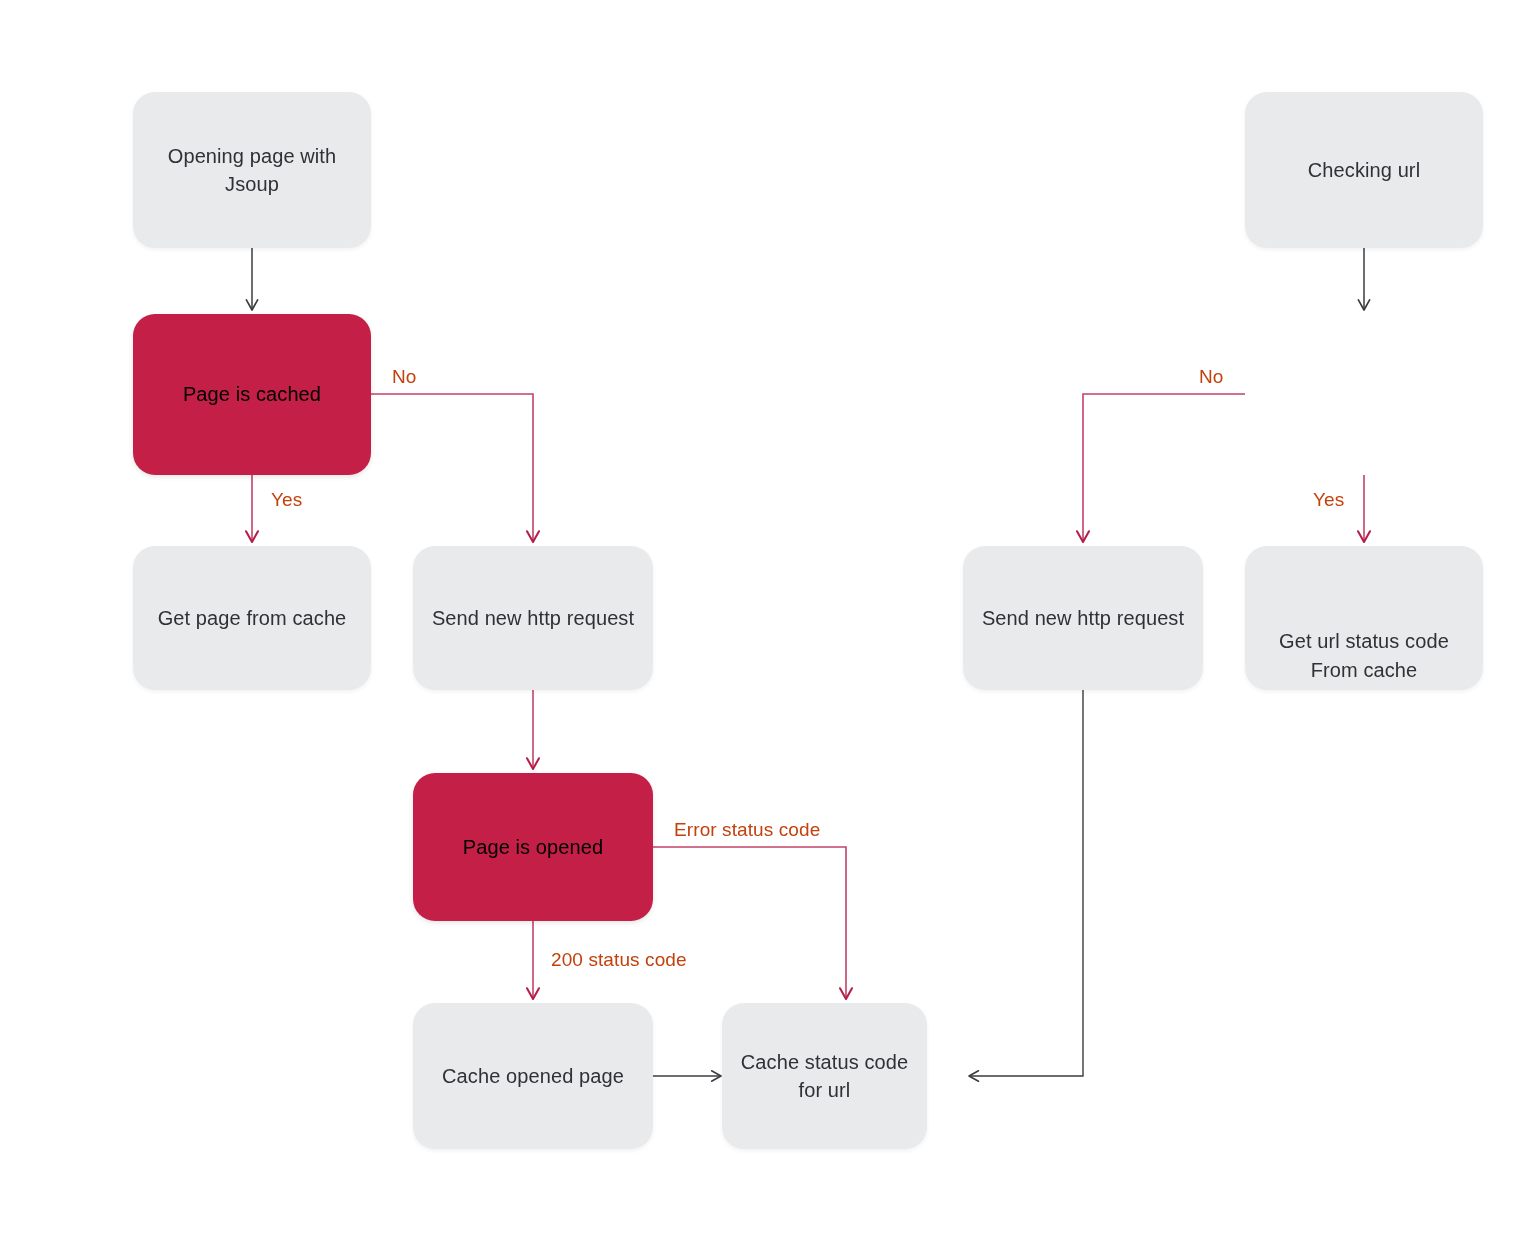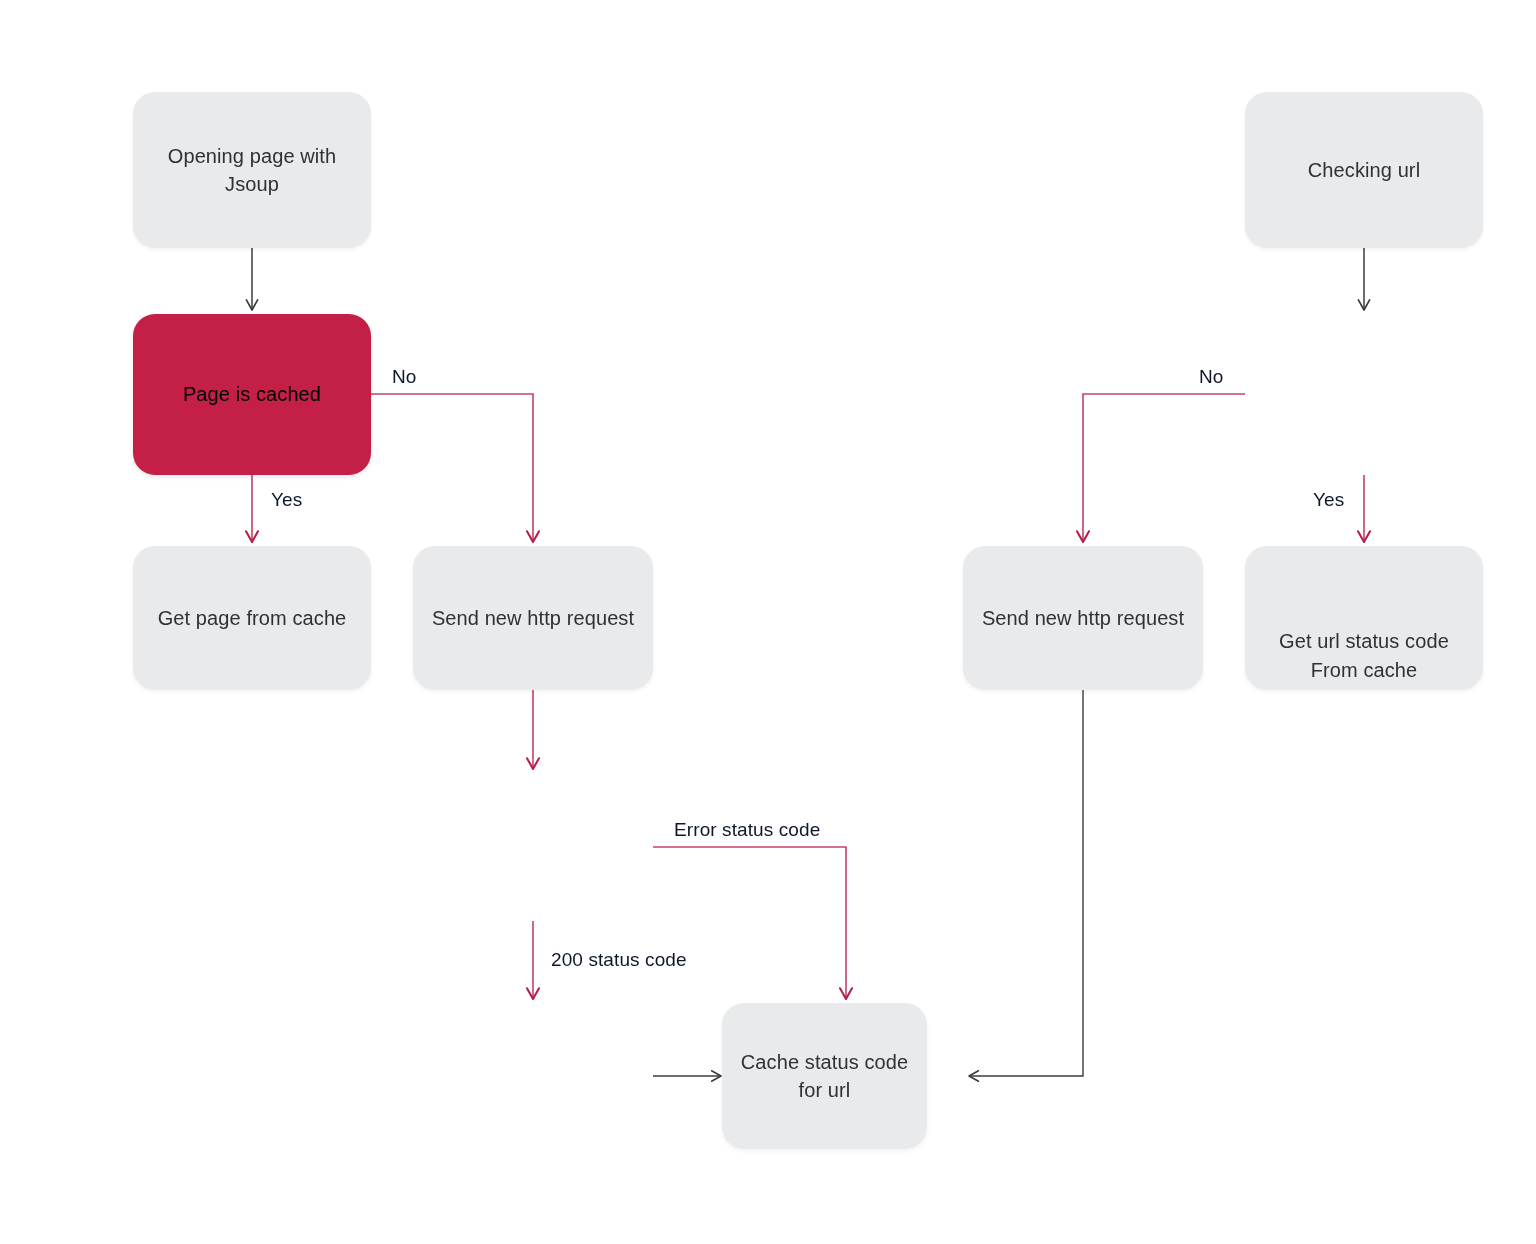--- a/index.html
+++ b/index.html
@@ -54,21 +54,21 @@
     line-height: 1.42;
     letter-spacing: 0.1px;
     white-space: pre-line;
   }
   .node.gray .node-label { font-weight: 500; }
   .node.red  .node-label { font-weight: 500; }
 
   .edge-label {
     position: absolute;
     font-size: 19px;
-    color: #0f172a;
+    color: #c2410c;
     font-weight: 500;
     white-space: nowrap;
     z-index: 3;
     letter-spacing: 0.1px;
   }
 </style>
 </head>
 <body>
 
 <div id="canvas">
@@ -118,21 +118,27 @@
   </div>
 
   <div class="node gray" style="left:93px; top:546px; width:238px; height:144px;">
     <span class="node-label">Get page from cache</span>
   </div>
 
   <div class="node gray" style="left:373px; top:546px; width:240px; height:144px;">
     <span class="node-label">Send new http request</span>
   </div>
 
+  <div class="node red" style="left:373px; top:773px; width:240px; height:148px;">
+    <span class="node-label">Page is opened</span>
+  </div>
 
+  <div class="node gray" style="left:373px; top:1003px; width:240px; height:146px;">
+    <span class="node-label">Cache opened page</span>
+  </div>
 
   <div class="node gray" style="left:682px; top:1003px; width:205px; height:146px;">
     <span class="node-label">Cache status code for url</span>
   </div>
 
   <div class="node gray" style="left:923px; top:546px; width:240px; height:144px;">
     <span class="node-label">Send new http request</span>
   </div>
 
   <div class="node gray" style="left:1205px; top:92px; width:238px; height:156px;">

